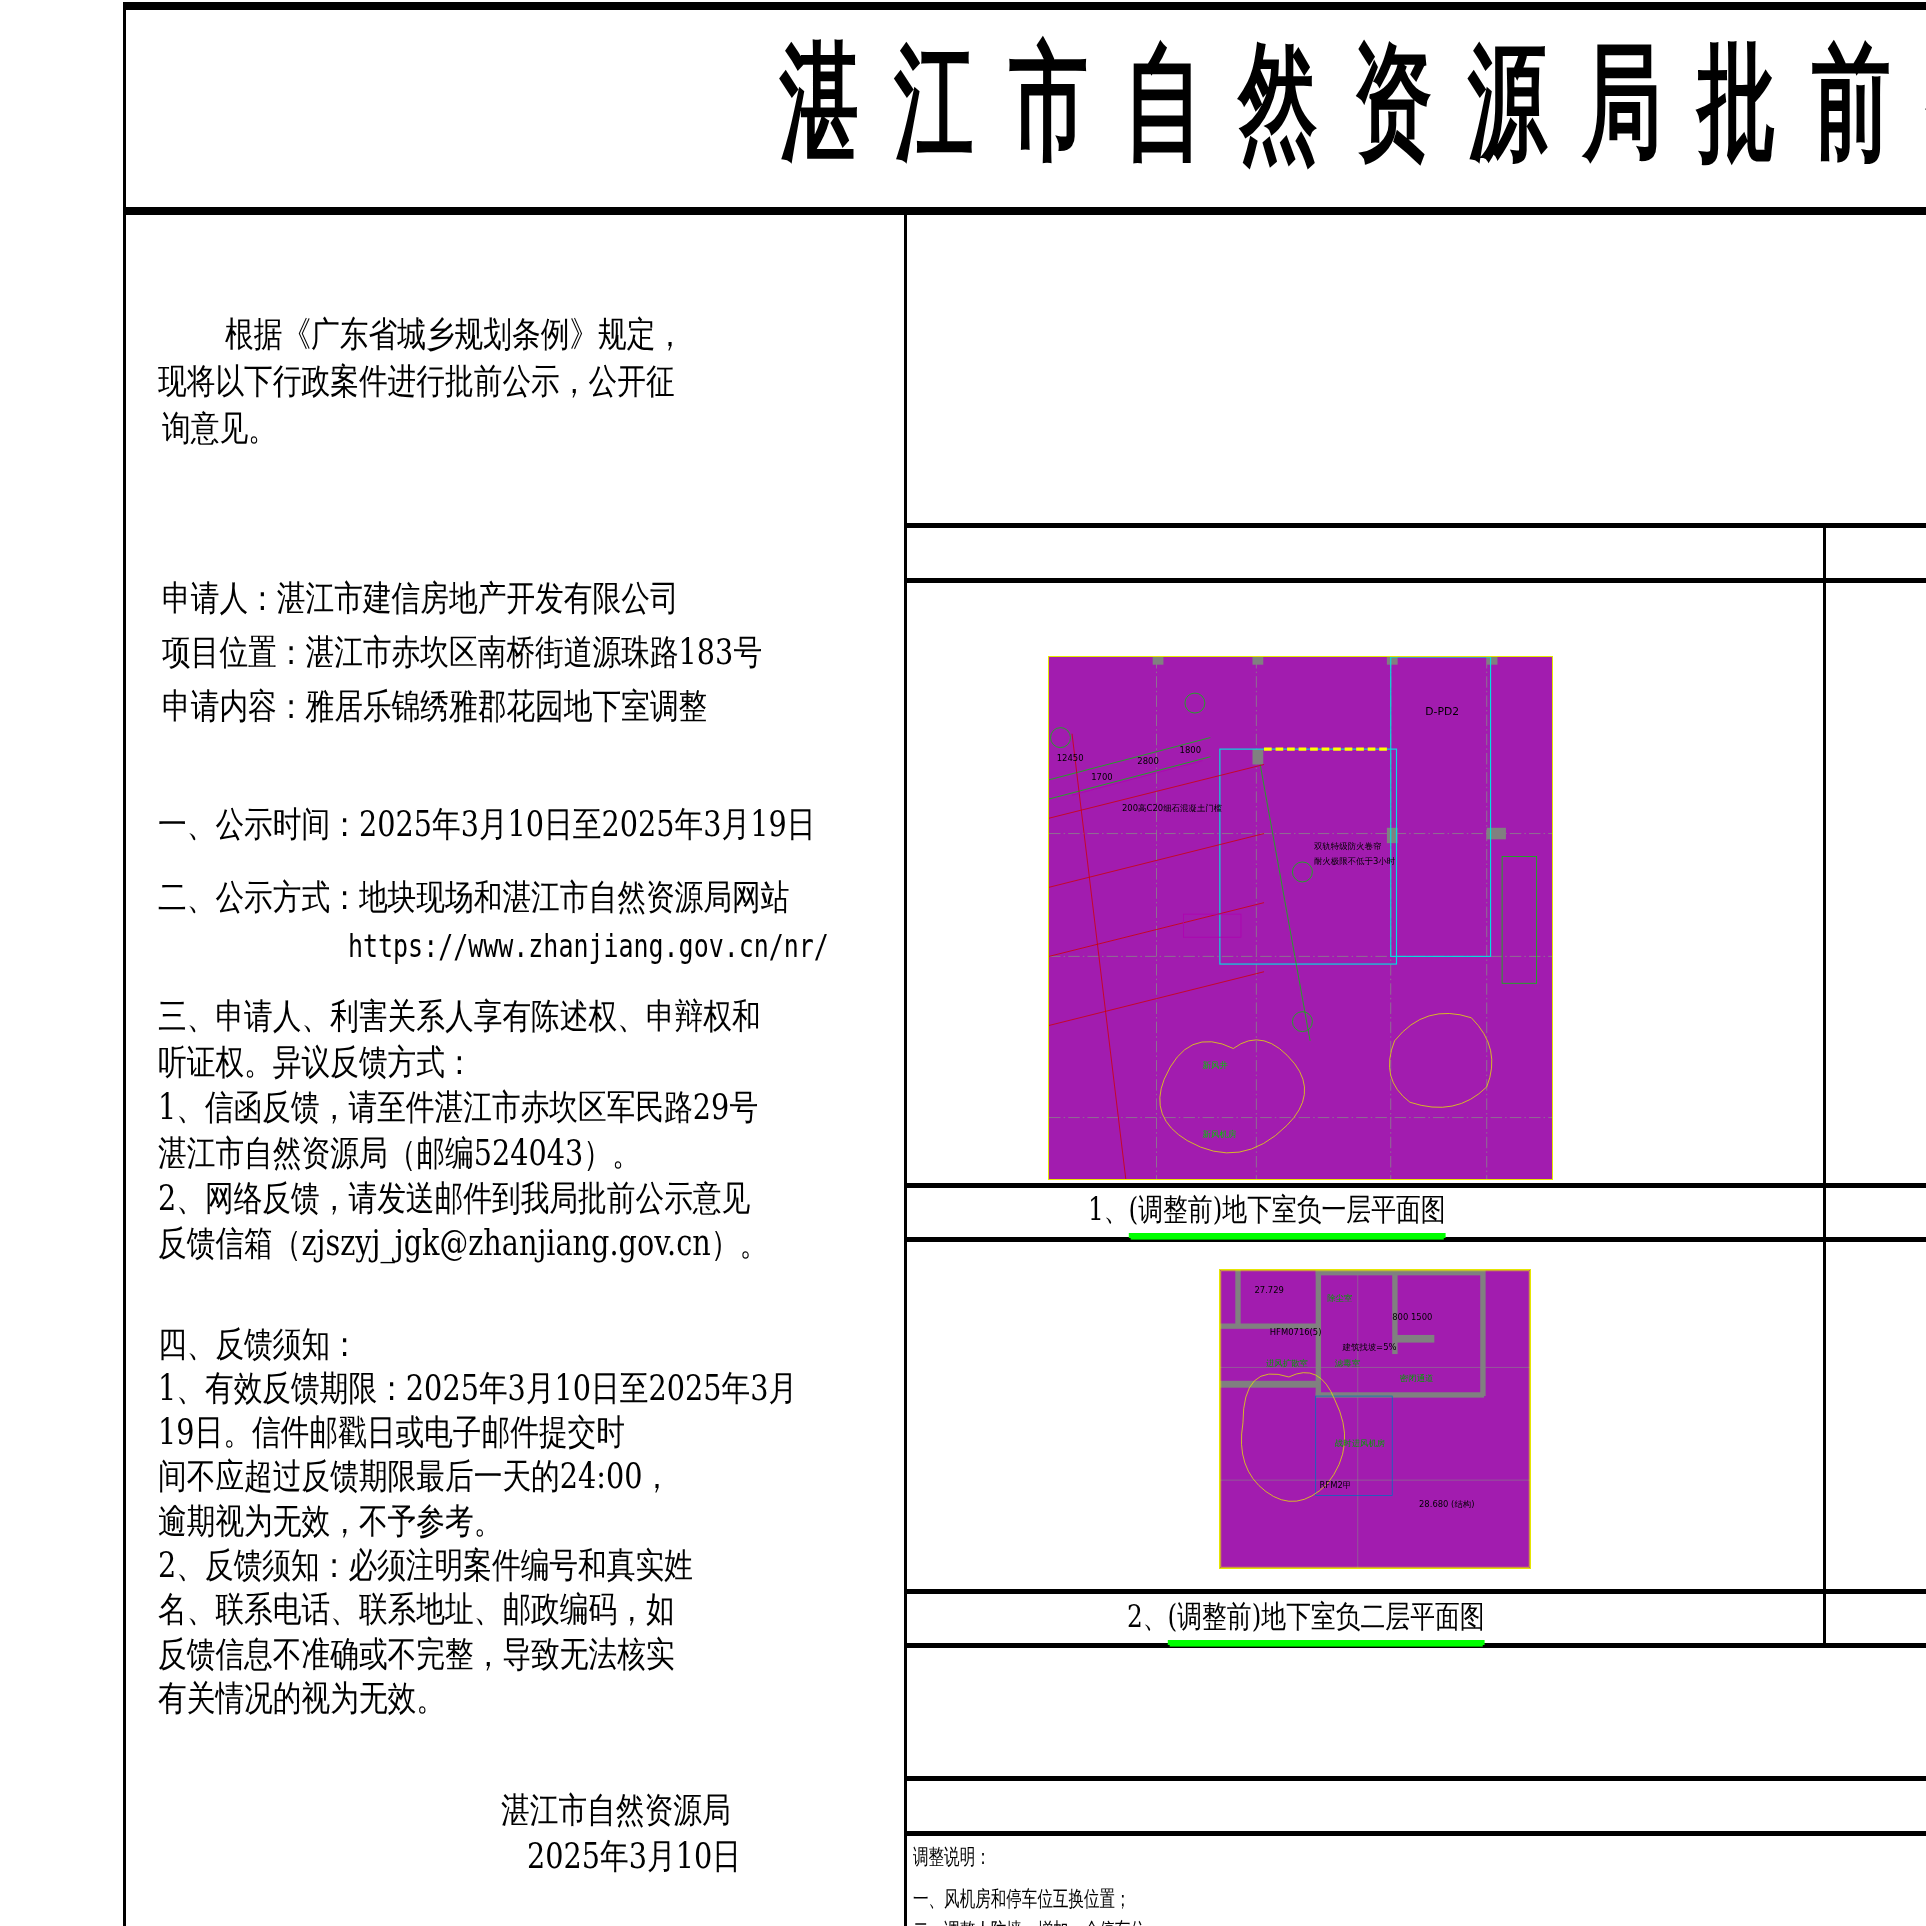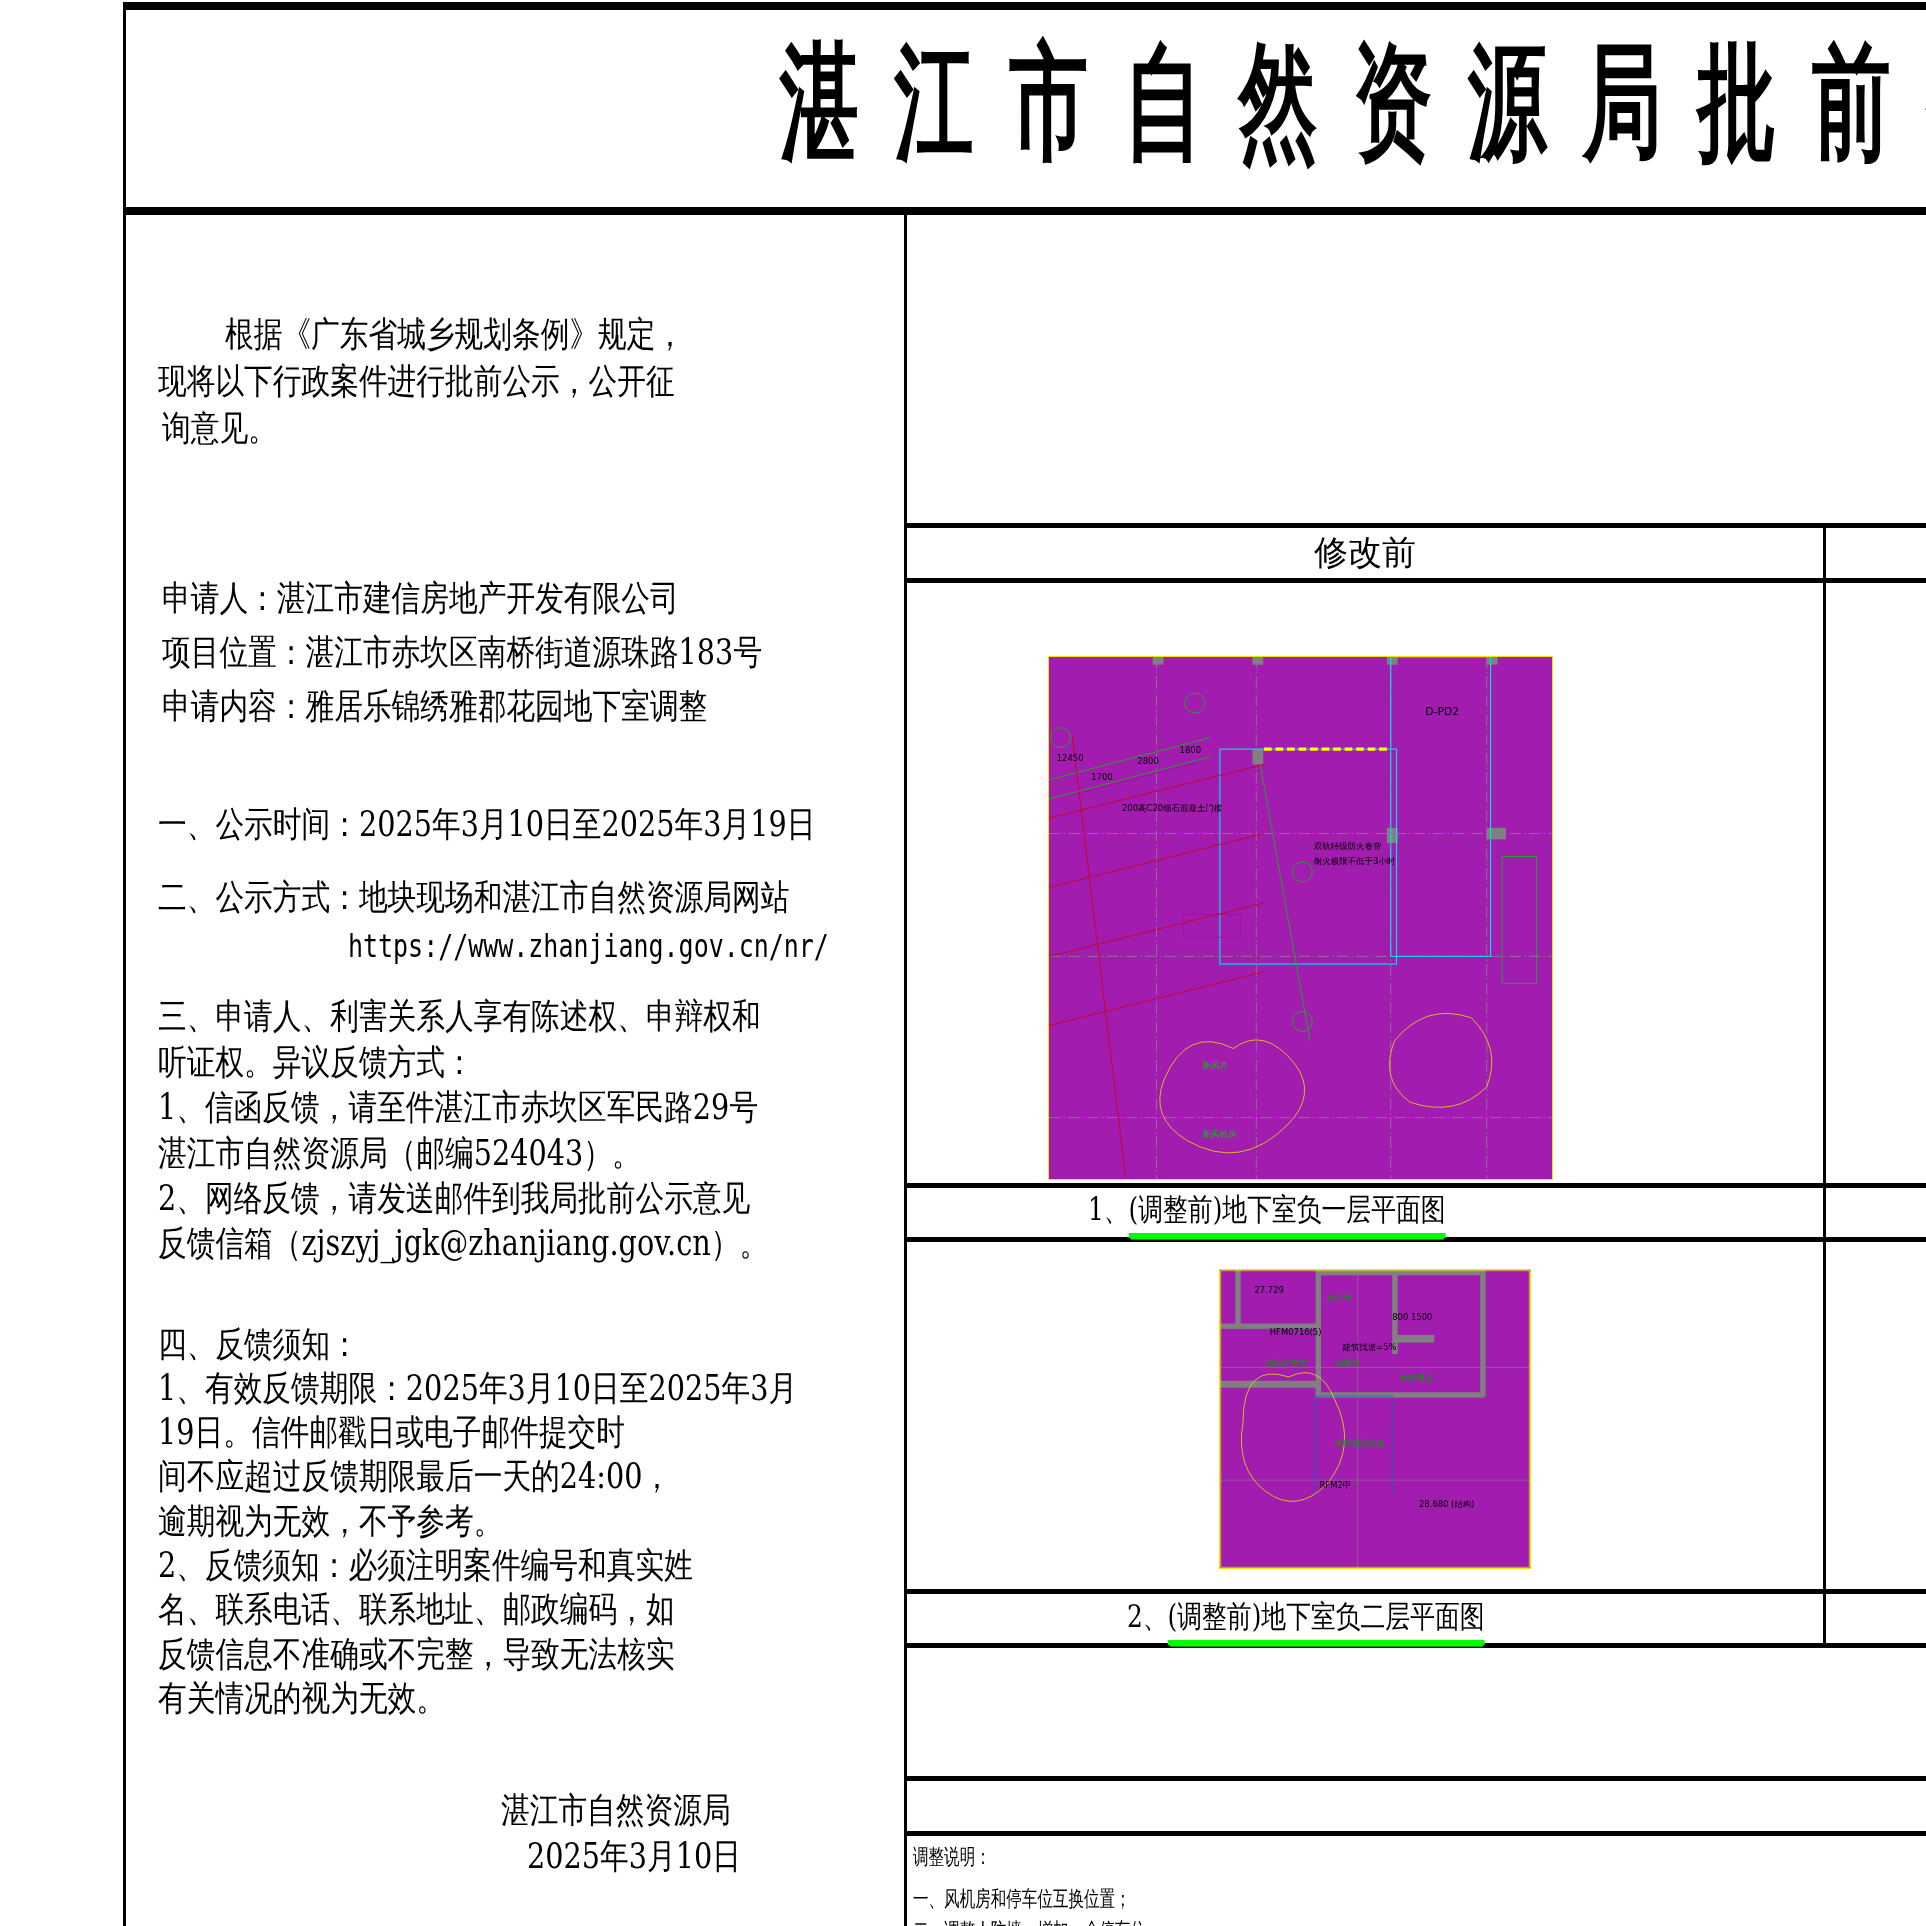--- a/index.html
+++ b/index.html
@@ -69,21 +69,20 @@
   <div class="hline" style="top:363px;height:4.6px;"></div>
   <div class="hline" style="top:968px;height:4.6px;"></div>
   <div class="hline" style="top:1022px;height:4.6px;"></div>
   <div class="hline" style="top:1374px;height:4.6px;"></div>
   <div class="hline" style="top:1428px;height:4.6px;"></div>
   <div class="hline" style="top:1561px;height:4.6px;"></div>
   <div class="hline" style="top:1616px;height:4.6px;"></div>
 
   <div class="vline" style="left:916px;top:308px;height:1125px;"></div>
 
-  <div class="hdr" style="left:0;top:315px;width:916px;">修改前</div>
   <div class="hdr" style="left:919px;top:315px;width:929px;">修改后</div>
 
   <div class="drawing" style="left:141px;top:441px;width:505px;height:524px;">
     <svg viewBox="0 0 1310 1360" preserveAspectRatio="none">
       <g stroke="#888" stroke-width="2" stroke-dasharray="30 8 4 8">
           <line x1="0" y1="460" x2="1310" y2="460"></line>
           <line x1="0" y1="780" x2="1310" y2="780"></line>
           <line x1="0" y1="1200" x2="1310" y2="1200"></line>
           <line x1="280" y1="0" x2="280" y2="1360"></line>
           <line x1="540" y1="0" x2="540" y2="1360"></line>

